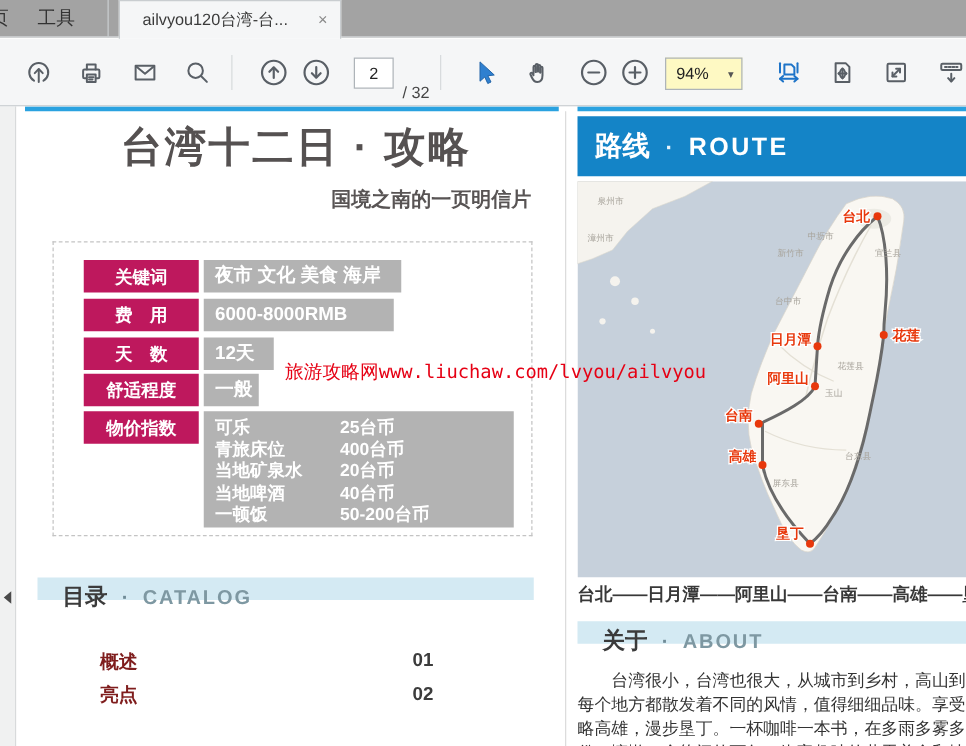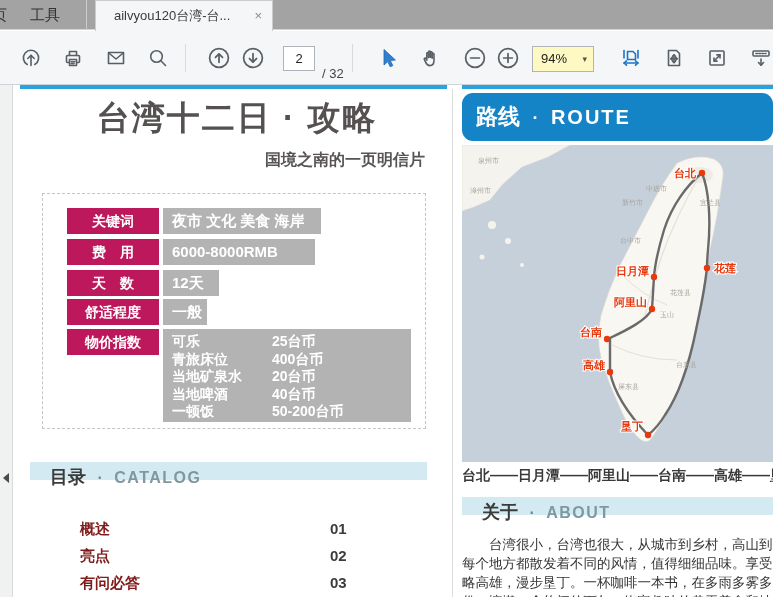--- a/index.html
+++ b/index.html
@@ -54,21 +54,21 @@
   .section-hdr .dot { font-size:16px; font-weight:700; color:#6f8b96; margin:0 7px; }
   .section-hdr .en { font-size:16px; font-weight:700; color:#7e98a2; letter-spacing:1.5px; }
   .catalog-hdr { left:17px; top:377px; width:397px; }
   .catalog-row { position:absolute; left:67px; width:280px; height:18px; }
   .catalog-row .clabel { font-size:15px; font-weight:700; color:#7f1d1d; }
   .catalog-row .cpage { position:absolute; left:250px; top:0; font-size:15px; font-weight:700; color:#3c3c3c; }
 
   .watermark { position:absolute; left:215px; top:203px; font-family:"DejaVu Sans Mono", monospace; font-size:15px; color:#e60014; white-space:nowrap; z-index:6; }
 
   
-  .route-banner { position:absolute; left:449px; top:8px; width:311px; height:48px; background:#1484c7; line-height:48px; white-space:nowrap;border-radius:11px; }
+  .route-banner { position:absolute; left:449px; top:8px; width:311px; height:48px; background:#1484c7; line-height:48px; white-space:nowrap; }
   .route-banner .cn { font-size:22px; font-weight:800; color:#fff; margin-left:14px; }
   .route-banner .dot { font-size:18px; font-weight:700; color:#e8f4fb; margin:0 8px; }
   .route-banner .en { font-size:20px; font-weight:700; color:#fff; letter-spacing:2px; }
   .map-wrap { position:absolute; left:449px; top:60px; width:311px; height:317px; }
   .route-line { position:absolute; left:449px; top:382px; width:311px; font-size:14px; font-weight:700; color:#383838; white-space:nowrap; overflow:hidden; }
   .about-hdr { left:449px; top:412px; width:311px; }
   .about-text { position:absolute; left:449px; top:450px; width:311px; font-size:13.5px; color:#333; line-height:19px; }
   .about-text div { white-space:nowrap; overflow:hidden; }
 
   .map-minor { font-size:7px; fill:#a8a49c; }
@@ -263,25 +263,22 @@
       </div>
 
       <div class="catalog-row" style="top:435px">
         <span class="clabel">概述</span>
         <span class="cpage">01</span>
       </div>
       <div class="catalog-row" style="top:462px">
         <span class="clabel">亮点</span>
         <span class="cpage">02</span>
       </div>
-      <div class="catalog-row" style="top:489px">
-        <span class="clabel">有问必答</span>
-        <span class="cpage">03</span>
-      </div>
-
+
+      <div class="watermark">旅游攻略网www.liuchaw.com/lvyou/ailvyou</div>
 
       <div class="route-banner">
         <span class="cn">路线</span>
         <span class="dot">·</span>
         <span class="en">ROUTE</span>
       </div>
 
       <div class="map-wrap">
         <svg width="311" height="317" viewBox="0 0 311 317">
           <rect x="0" y="0" width="311" height="317" fill="#c6d0db"></rect>

